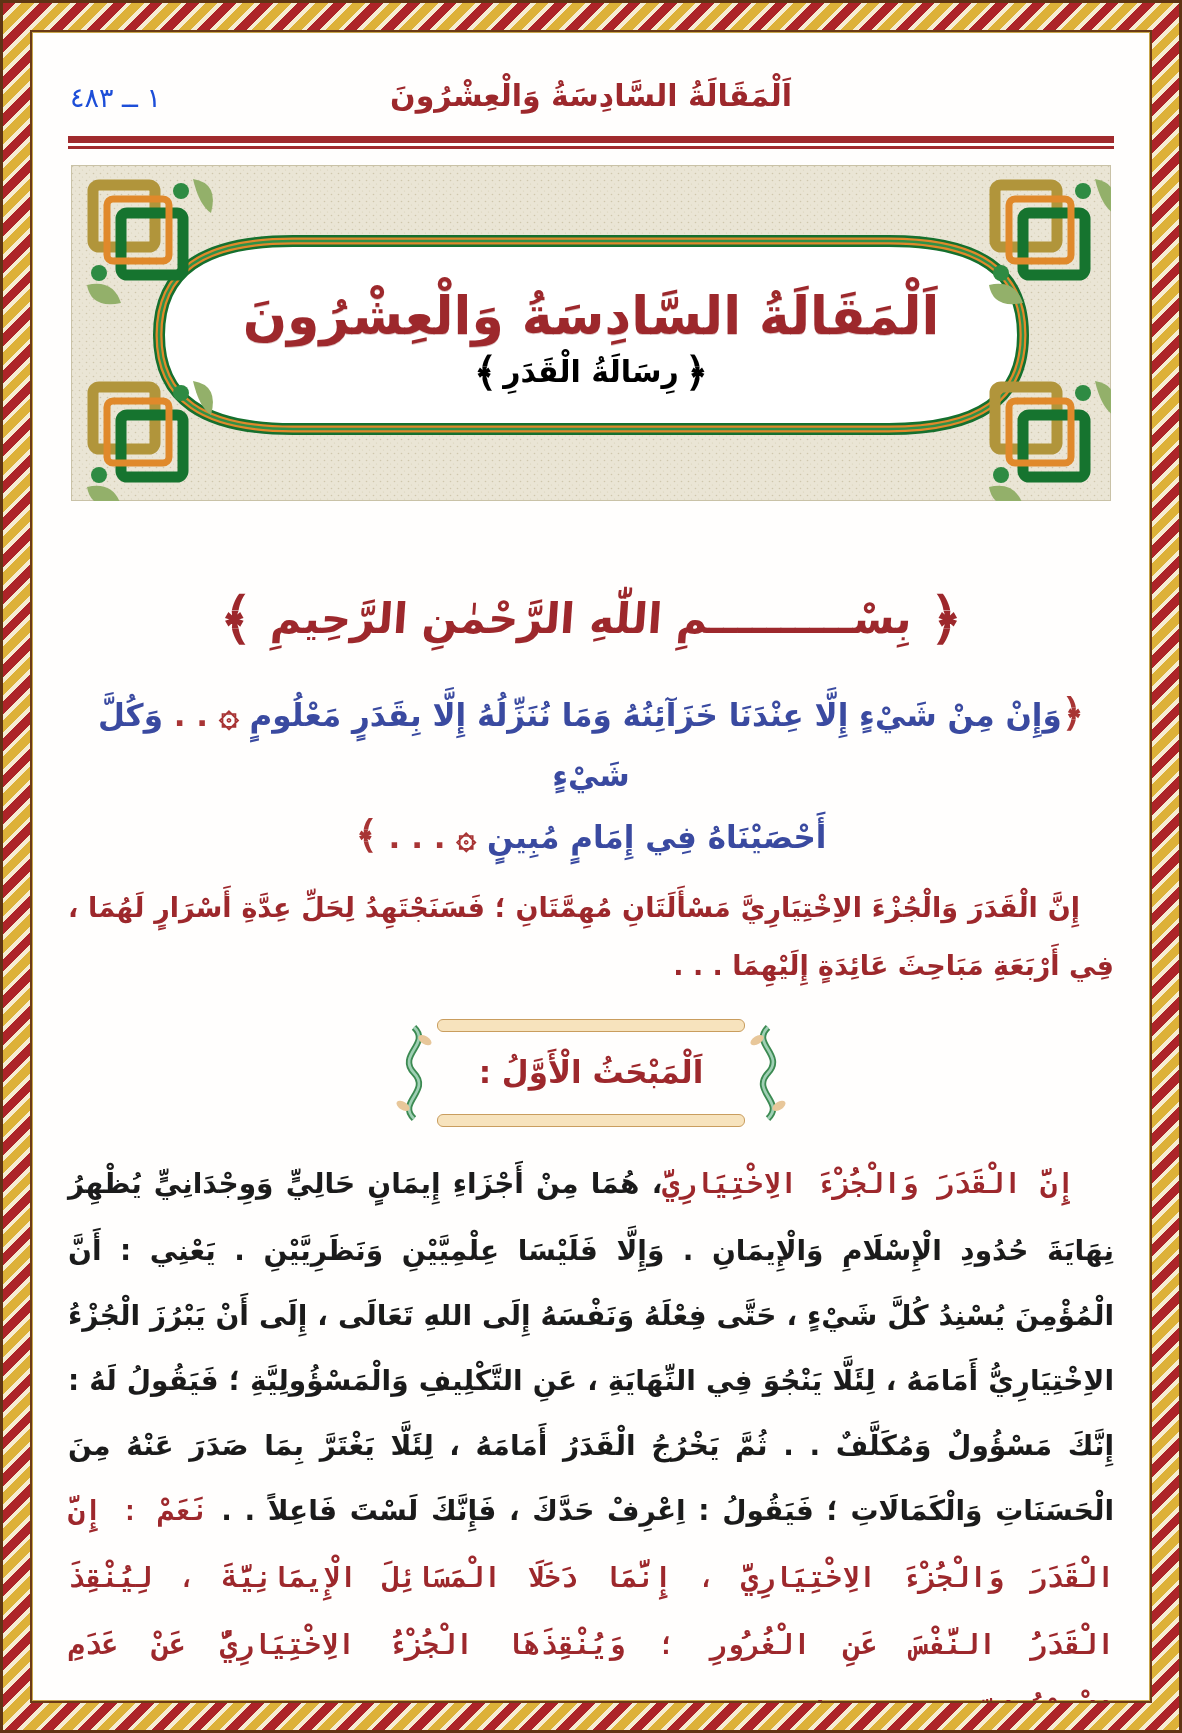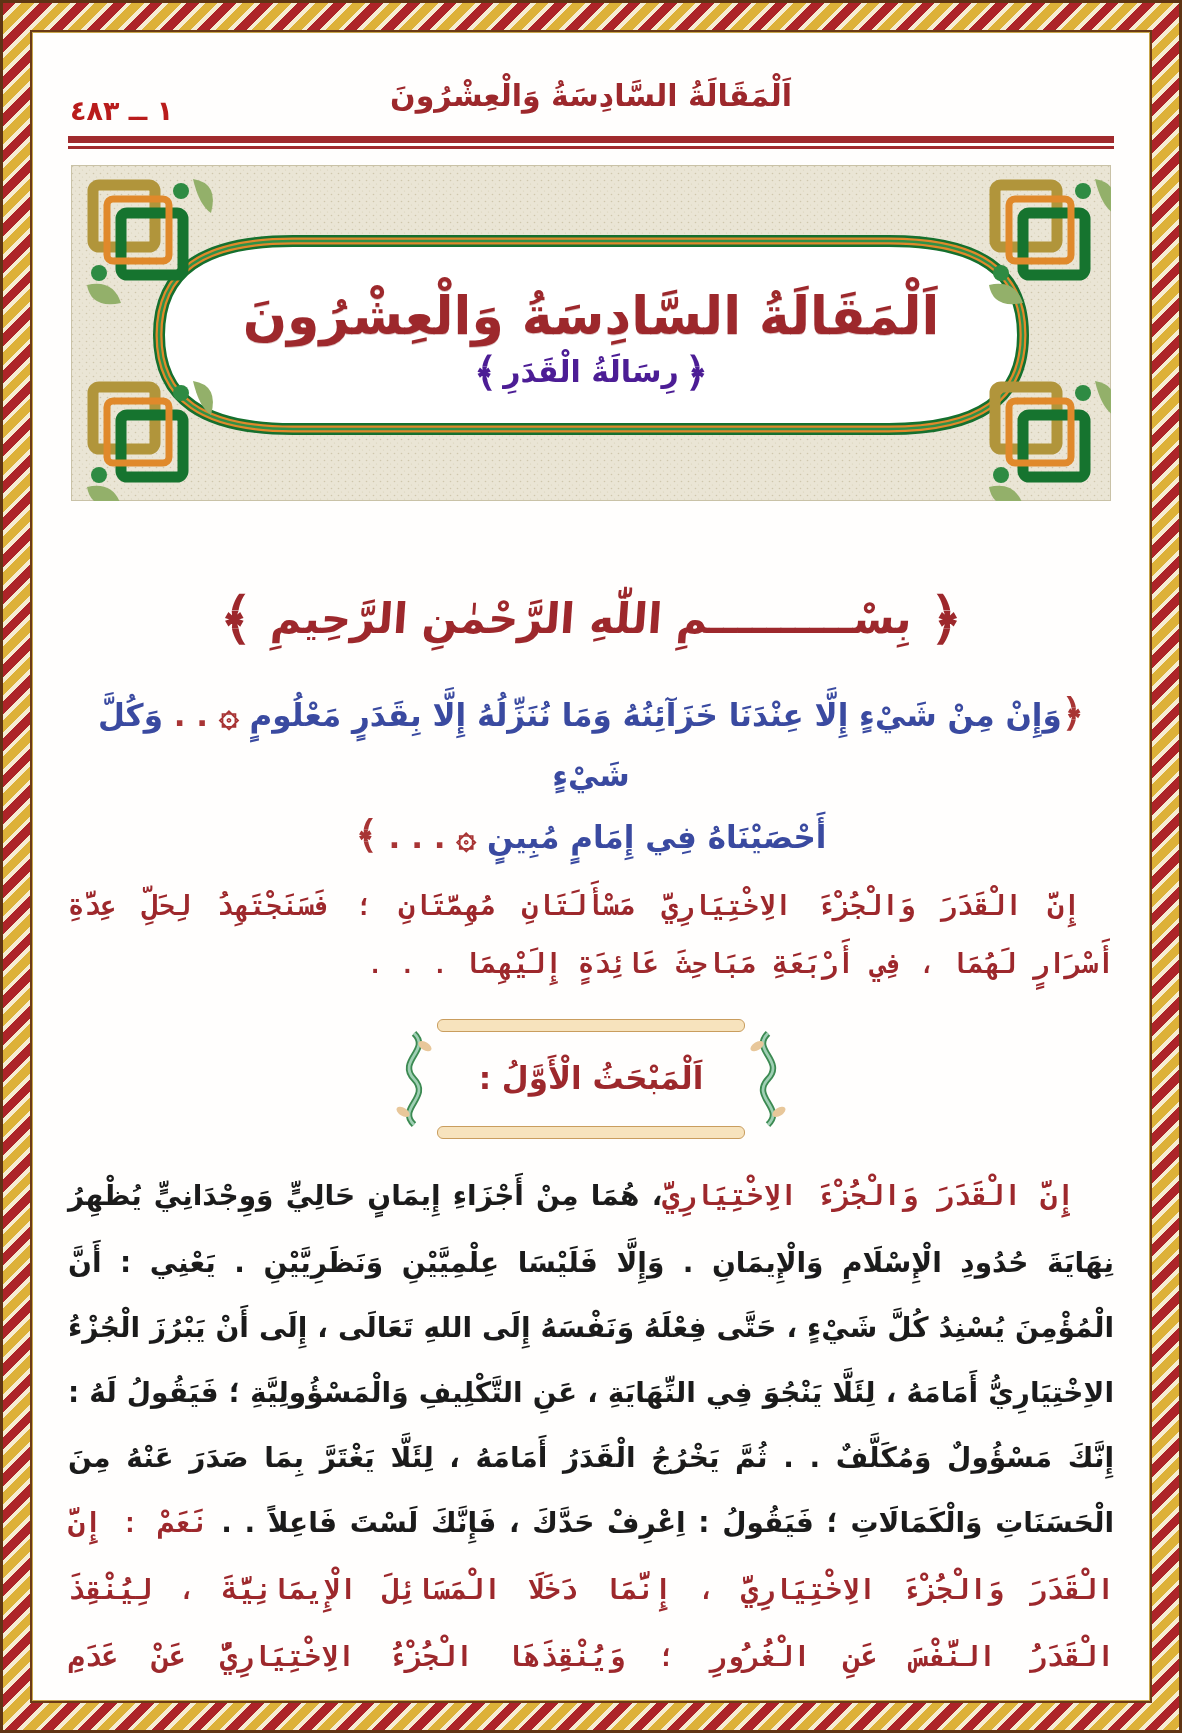--- a/index.html
+++ b/index.html
@@ -24,22 +24,22 @@
     overflow:hidden;
     direction:rtl;
   }
   
   .header{position:relative;margin-top:46px;height:48px;}
   .running-title{
     text-align:center;font-size:30px;font-weight:bold;color:#9d282c;
     letter-spacing:1px;
   }
   .page-number{
-    position:absolute;left:38px;top:17px;
-    font-size:27px;font-weight:bold;color:#b91c1c;direction:rtl;
+    position:absolute;left:38px;top:4px;
+    font-size:27px;font-weight:normal;color:#1d4ed8;direction:rtl;
   }
   .rule-wrap{margin:10px 36px 0;}
   .rule-thick{height:7px;background:#a02a2d;}
   .rule-thin{height:3px;background:#a02a2d;margin-top:3px;}
 
   
   .orn-box{
     position:relative;
     width:1040px;height:336px;
     margin:16px auto 0;
@@ -48,21 +48,21 @@
   .orn-inner{
     position:absolute; inset:42px 110px 30px;
     display:flex;flex-direction:column;align-items:center;justify-content:center;
     text-align:center;
   }
   .orn-title{
     font-size:52px;font-weight:bold;color:#9d282c;line-height:1.25;
     text-shadow:0 1px 0 rgba(120,20,20,.25);
   }
   .orn-subtitle{
-    font-size:30px;font-weight:bold;color:#4c1d95;
+    font-size:30px;font-weight:bold;color:#000000;
   }
   .orn-subtitle .bracket{font-size:40px;vertical-align:-4px;padding:0 6px;}
 
   
   .basmala{
     margin-top:58px;height:118px;
     display:flex;align-items:center;justify-content:center;gap:18px;
     color:#9d282c;
   }
   .basmala .text{
@@ -79,26 +79,25 @@
   .verse .red{color:#a83434;}
   .verse .rosette{font-size:34px;}
   .verse .bracket{font-size:38px;}
 
   
   .intro{
     margin:12px 36px 0;
     font-size:27px;font-weight:bold;color:#9d282c;
     line-height:58px;text-align:justify;text-indent:34px;
     direction:rtl;
-    font-family:Liberation Mono, monospace;
   }
 
   
   .banner{
-    width:400px;margin:24px auto 0;height:120px;
+    width:400px;margin:24px auto 0;height:108px;
     display:flex;align-items:stretch;justify-content:center;
   }
   .banner .side{flex:0 0 46px;display:flex;align-items:center;justify-content:center;}
   .banner .side.flip svg{transform:scaleX(-1);}
   .banner .mid{
     flex:1;display:flex;flex-direction:column;justify-content:space-between;
   }
   .ribbon{height:11px;background:#f7e3bd;border:1px solid #c99d5e;border-radius:6px;}
   .banner-label{
     text-align:center;font-size:31px;font-weight:bold;color:#9d282c;

